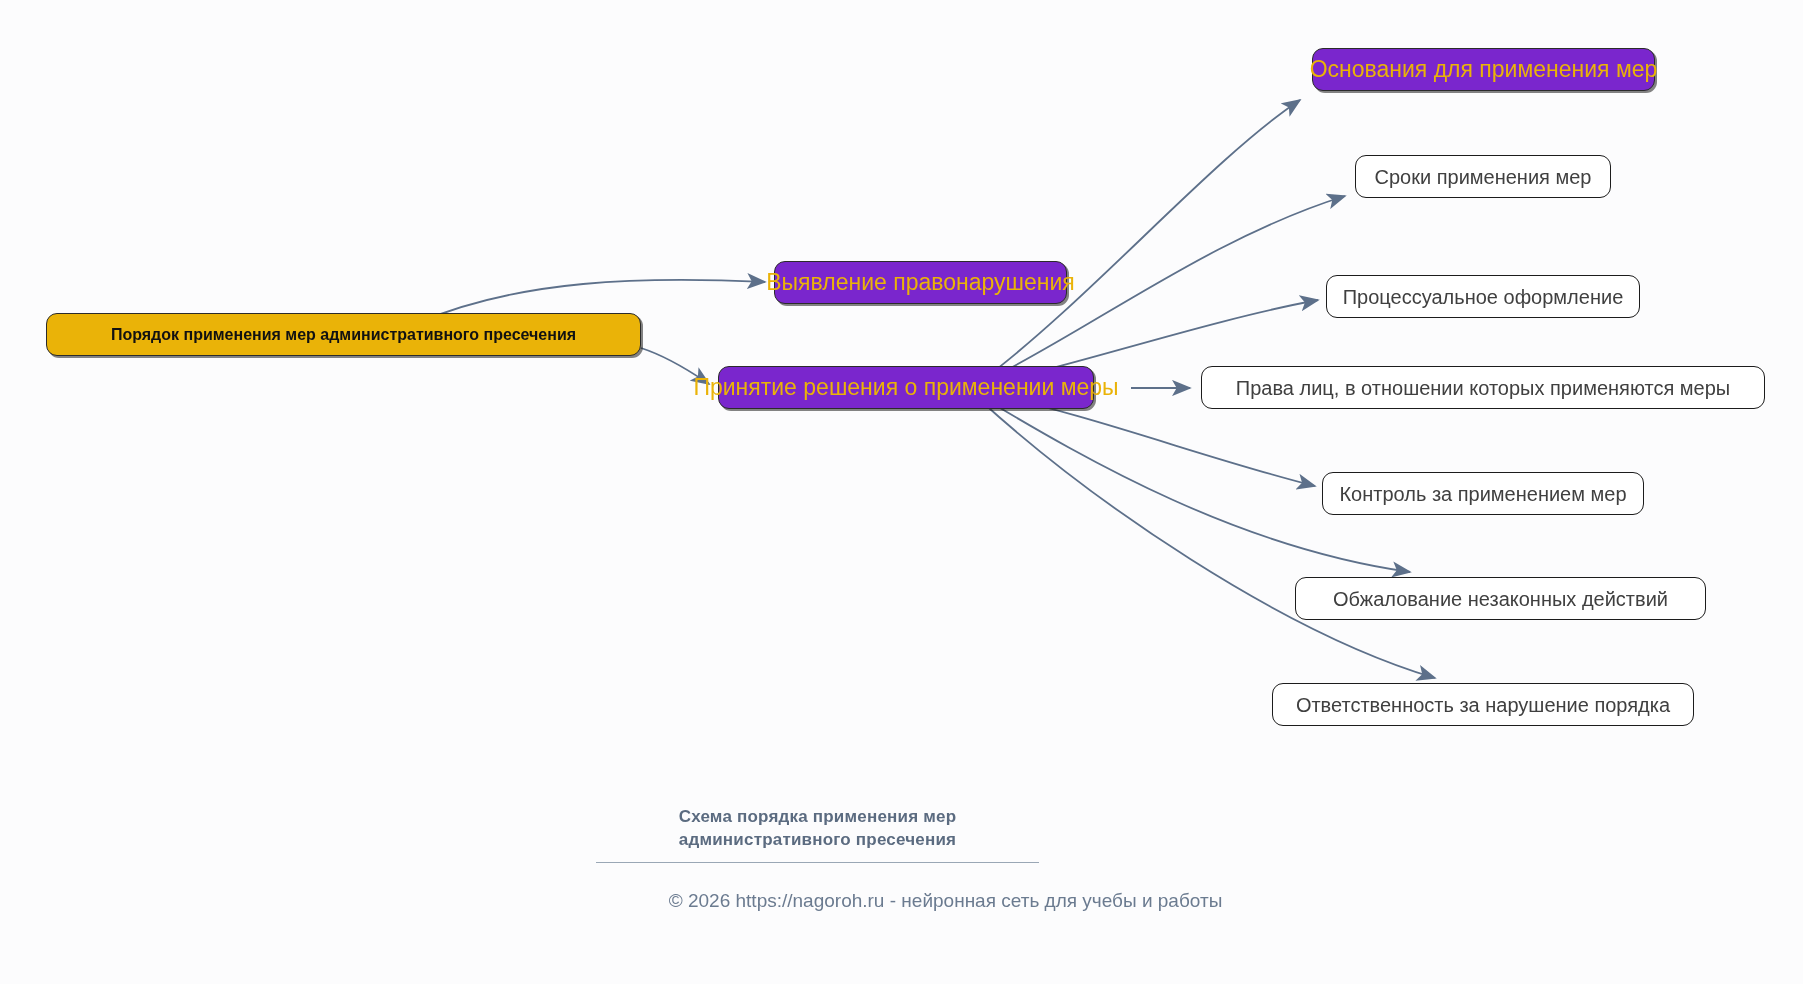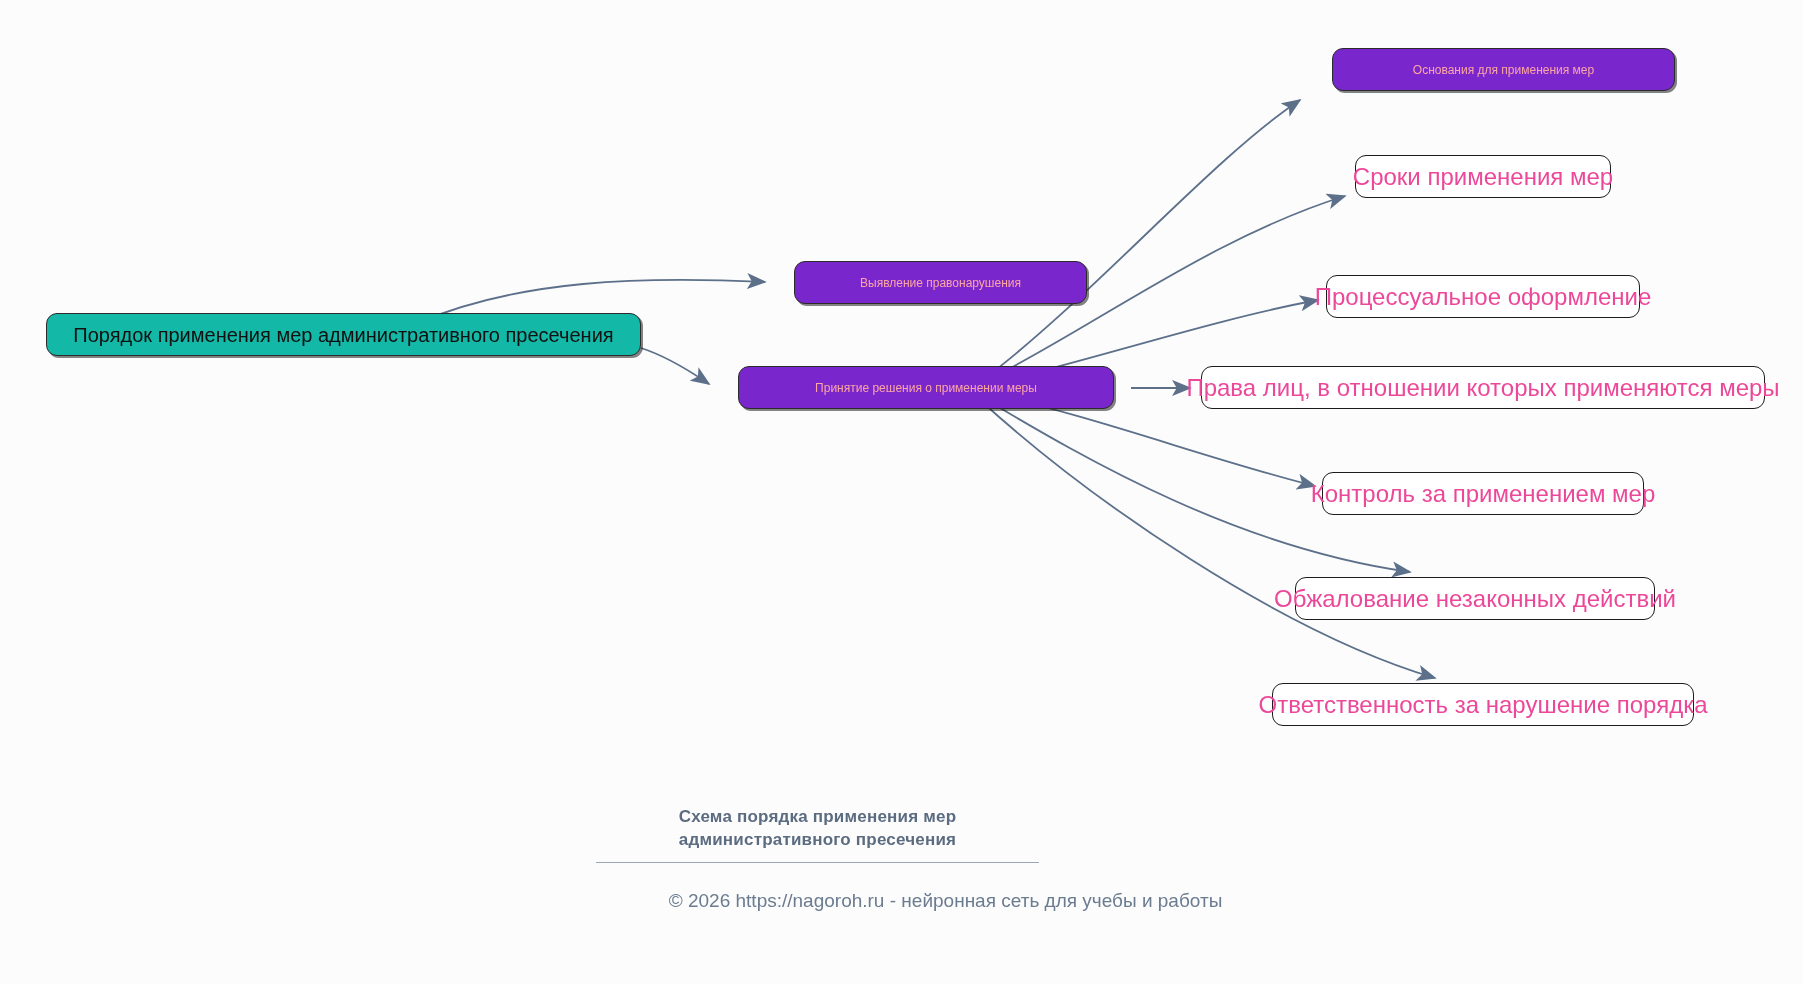--- a/index.html
+++ b/index.html
@@ -41,43 +41,43 @@
     line-height: 1;
   }
 
   .node-label {
     display: block;
     white-space: nowrap;
   }
 
   
   .node.kind-root {
-    background: #14b8a6;
+    background: #eab308;
     border: 1.6px solid #2b2b2b;
     color: #111111;
-    font-size: 20px;
+    font-size: 16px;
     box-shadow: 2px 2px 0 rgba(30,30,30,0.55);
+    font-weight: bold;
   }
 
   
   .node.kind-branch {
     background: #7a26cd;
     border: 1.6px solid #2b2b2b;
-    color: #fca5a5;
-    font-size: 12px;
+    color: #eab308;
+    font-size: 23px;
     box-shadow: 2px 2px 0 rgba(30,30,30,0.55);
-    margin-left: 20px;
   }
 
   
   .node.kind-leaf {
     background: #ffffff;
     border: 1.7px solid #1c1c1c;
-    color: #ec4899;
-    font-size: 24px;
+    color: #404040;
+    font-size: 20px;
   }
 
   #caption-block {
     position: absolute;
     left: 0;
     top: 806px;
     width: 1635px;
     text-align: center;
   }
   #caption-title {
@@ -146,21 +146,21 @@
       </div>
       <div class="node kind-leaf" style="left: 1326px; top: 275px; width: 314px; height: 43px;">
         <span class="node-label">Процессуальное оформление</span>
       </div>
       <div class="node kind-leaf" style="left: 1201px; top: 366px; width: 564px; height: 43px; justify-content: center;">
         <span class="node-label">Права лиц, в отношении которых применяются меры</span>
       </div>
       <div class="node kind-leaf" style="left: 1322px; top: 472px; width: 322px; height: 43px;">
         <span class="node-label">Контроль за применением мер</span>
       </div>
-      <div class="node kind-leaf" style="left: 1295px; top: 577px; width: 360px; height: 43px;">
+      <div class="node kind-leaf" style="left: 1295px; top: 577px; width: 411px; height: 43px;">
         <span class="node-label">Обжалование незаконных действий</span>
       </div>
       <div class="node kind-leaf" style="left: 1272px; top: 683px; width: 422px; height: 43px;">
         <span class="node-label">Ответственность за нарушение порядка</span>
       </div>
     </div>
 
   <div id="caption-block">
     <div id="caption-title">
       <span>Схема порядка применения мер</span><br>

